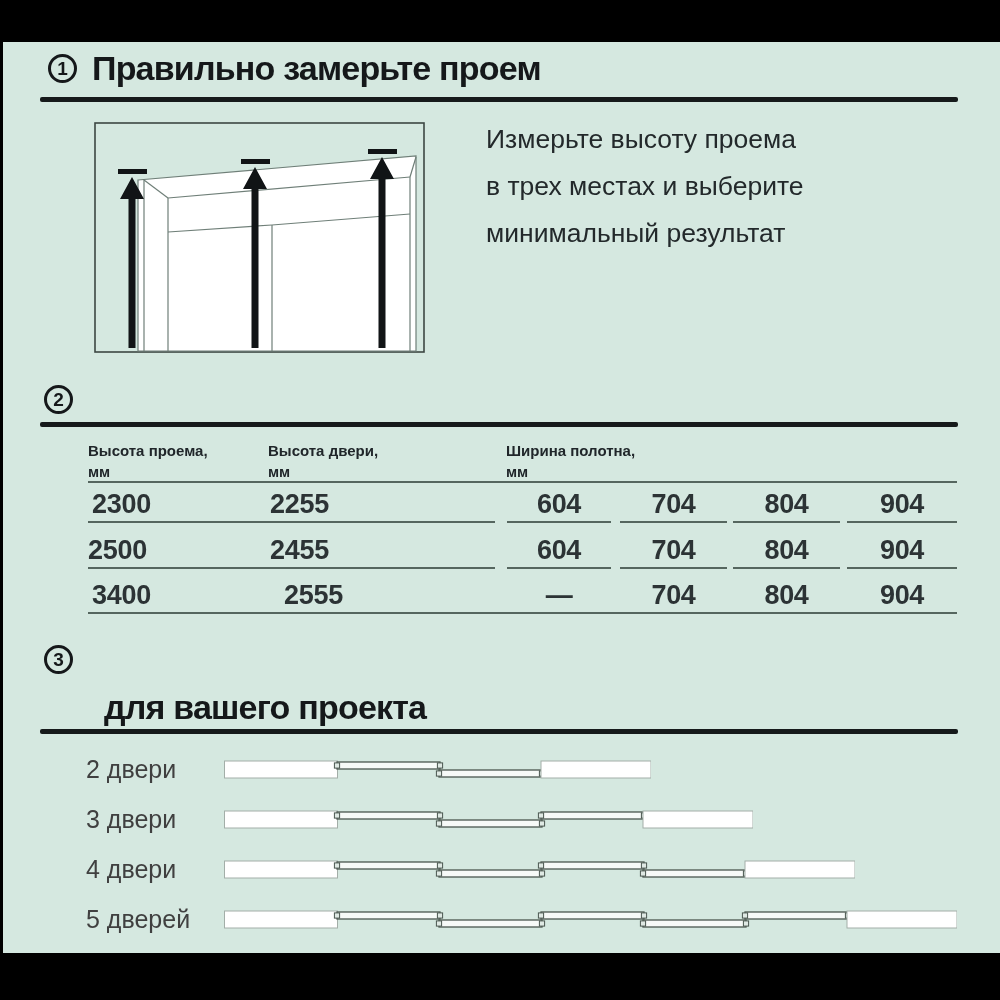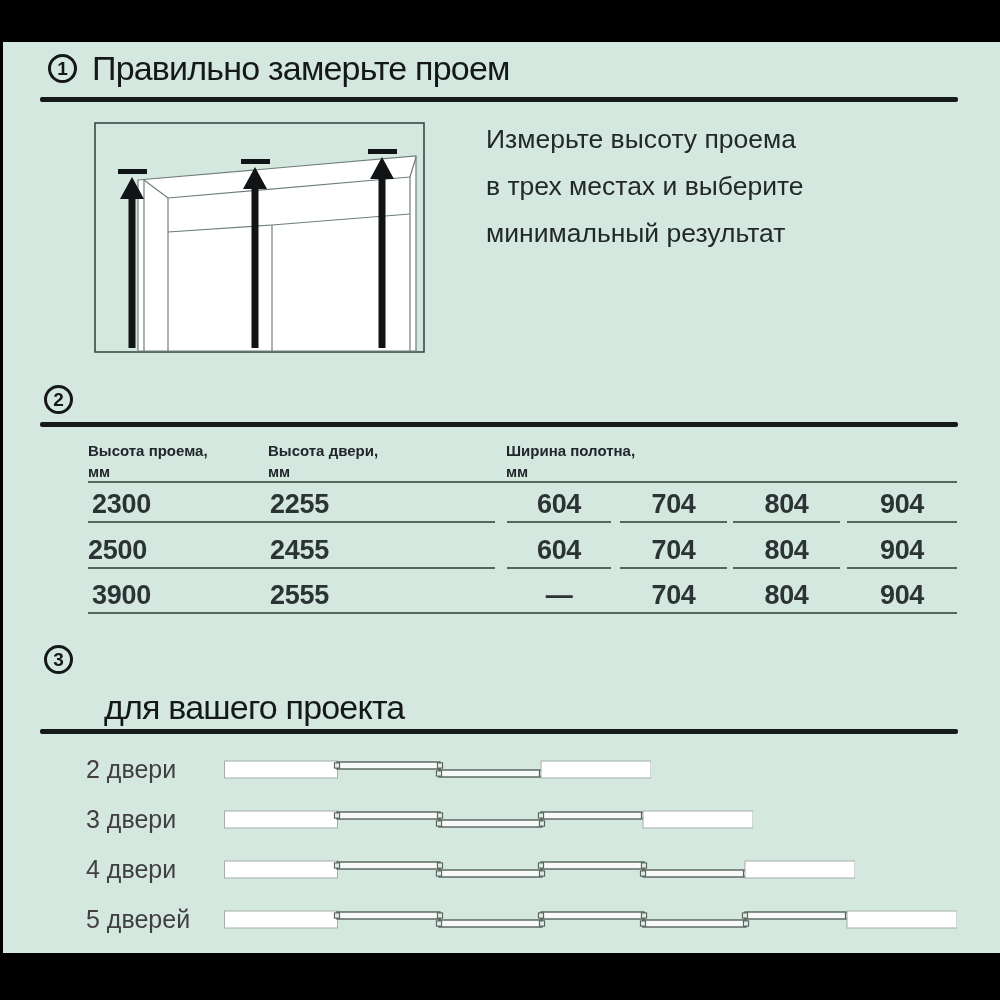--- a/index.html
+++ b/index.html
@@ -9,21 +9,21 @@
   .bar-bottom{position:absolute;left:0;top:953px;width:1000px;height:47px;background:#000;}
   .edge-left{position:absolute;left:0;top:0;width:3px;height:1000px;background:#000;}
 
   .badge{position:absolute;width:29px;height:29px;border:3px solid #15181a;border-radius:50%;
          display:flex;align-items:center;justify-content:center;font-weight:bold;font-size:19px;
          color:#15181a;box-sizing:border-box;padding-top:1px;}
   #badge1{left:48px;top:54px;}
   #badge2{left:44px;top:385px;}
   #badge3{left:44px;top:645px;}
 
-  .h{position:absolute;font-weight:normal;font-size:34px;letter-spacing:-0.8px;color:#15181a;white-space:nowrap;}
+  .h{position:absolute;font-weight:bold;font-size:34px;letter-spacing:-0.8px;color:#15181a;white-space:nowrap;}
   #h1{left:92px;top:49px;}
   #h2{left:90px;top:380px;}
   #h3a{left:90px;top:641px;}
   #h3b{left:90px;top:688px;margin-left:14px;}
 
   .rule{position:absolute;height:5px;background:#161a1b;left:40px;width:918px;border-radius:2px;}
   #rule1{top:97px;}
   #rule2{top:422px;}
   #rule3{top:729px;}
 
@@ -128,22 +128,22 @@
   <div class="num wcell" style="left:733px;top:489px;width:107px;">804</div>
   <div class="num wcell" style="left:847px;top:489px;width:110px;">904</div>
 
   <div class="num" style="left:88px;top:535px;text-align:right;">2500</div>
   <div class="num" style="left:270px;top:535px;">2455</div>
   <div class="num wcell" style="left:507px;top:535px;width:104px;">604</div>
   <div class="num wcell" style="left:620px;top:535px;width:107px;">704</div>
   <div class="num wcell" style="left:733px;top:535px;width:107px;">804</div>
   <div class="num wcell" style="left:847px;top:535px;width:110px;">904</div>
 
-  <div class="num" style="left:92px;top:580px;">3900</div>
-  <div class="num" style="left:270px;top:580px;">2555</div>
+  <div class="num" style="left:92px;top:580px;">3400</div>
+  <div class="num" style="left:284px;top:580px;">2555</div>
   <div class="num wcell" style="left:507px;top:580px;width:104px;">—</div>
   <div class="num wcell" style="left:620px;top:580px;width:107px;">704</div>
   <div class="num wcell" style="left:733px;top:580px;width:107px;">804</div>
   <div class="num wcell" style="left:847px;top:580px;width:110px;">904</div>
 
   <div class="badge" id="badge3">3</div>
   <div class="h" id="h3b">для вашего проекта</div>
   <div class="rule" id="rule3"></div>
 
   <div class="opt-label" style="top:755px;">2 двери</div>

